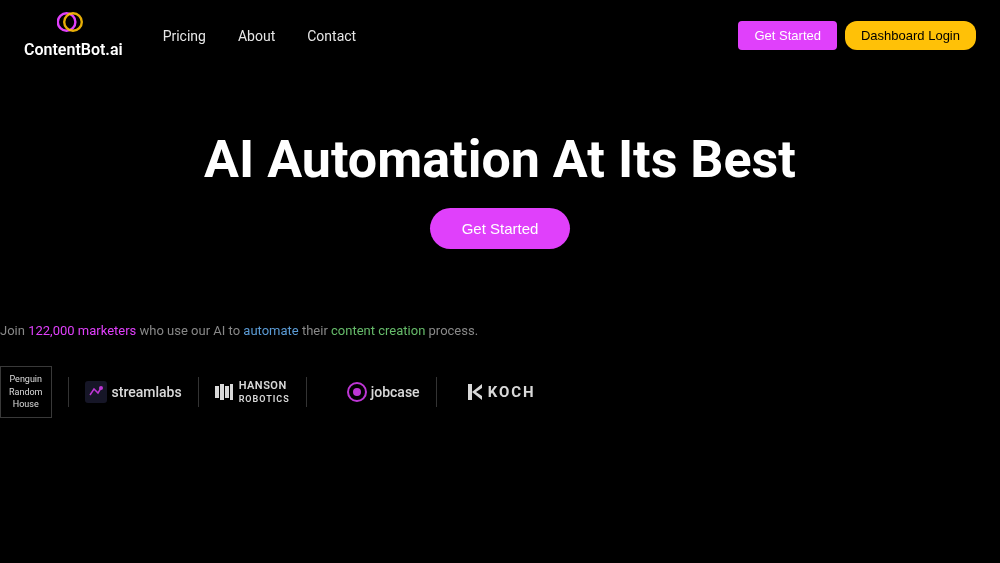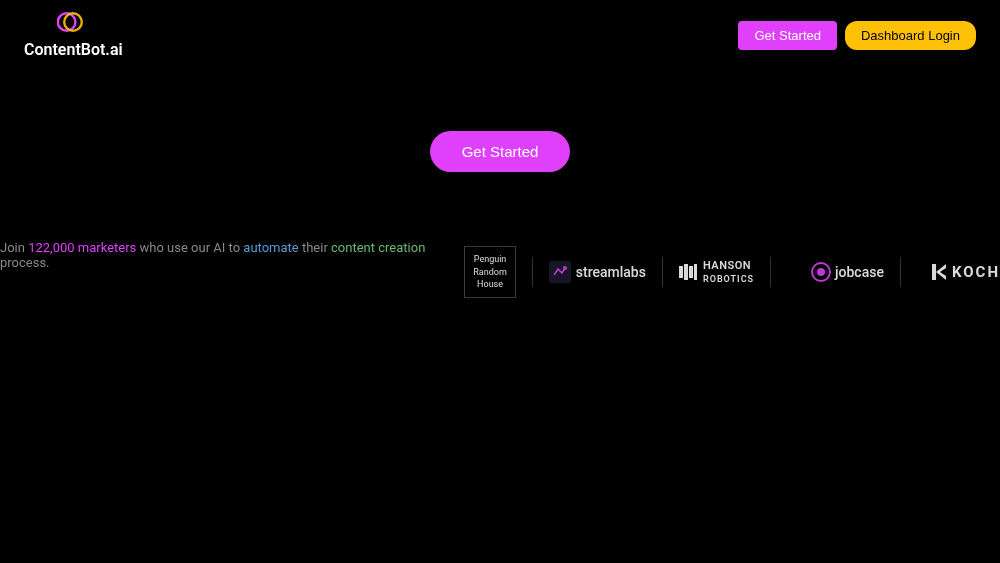--- a/index.html
+++ b/index.html
@@ -124,23 +124,23 @@
       border-radius: 25px;
       font-size: 15px;
       cursor: pointer;
       font-weight: 500;
       margin-bottom: 60px;
     }
 
     
     .social-proof {
       display: flex;
-      flex-direction: row;
-      align-items: flex-end;
-      margin-top: 8px;
+      flex-direction: column;
+      align-items: flex-start;
+      margin-top: 14px;
     }
 
     .social-proof-text {
       font-size: 13px;
       color: #888888;
       margin-bottom: 28px;
     }
 
     
     .logos-row {
@@ -204,28 +204,34 @@
 <nav>
   <div class="logo-area">
 
     <svg class="logo-icon" viewBox="0 0 40 24" fill="none" xmlns="http://www.w3.org/2000/svg">
       <ellipse cx="12" cy="12" rx="11" ry="11" fill="none" stroke="#e040fb" stroke-width="3"></ellipse>
       <ellipse cx="20" cy="12" rx="11" ry="11" fill="none" stroke="#ffc107" stroke-width="3" opacity="0.9"></ellipse>
     </svg>
     <span class="logo-text">ContentBot.ai</span>
   </div>
 
+  <div class="nav-links">
+    <a class="nav-link" href="#">Pricing</a>
+    <a class="nav-link" href="#">About</a>
+    <a class="nav-link" href="#">Contact</a>
+  </div>
 
   <div class="nav-buttons">
     <button class="btn-get-started-nav">Get Started</button>
     <button class="btn-dashboard-login">Dashboard Login</button>
   </div>
 </nav>
 
 <section class="hero">
+  <h1 class="hero-title">AI Automation At Its Best</h1>
 
 
   <button class="btn-get-started-hero">Get Started</button>
 </section>
 
 <div class="social-proof">
   <p class="social-proof-text"><span>Join </span><span style="color:#e040fb;">122,000</span> <span style="color:#e040fb;">marketers</span> <span>who use our AI to </span><span style="color:#5b9bd5;">automate</span> <span>their </span><span style="color:#66bb6a;">content creation</span> <span>process.</span></p>
 
   <div class="logos-row">
 

